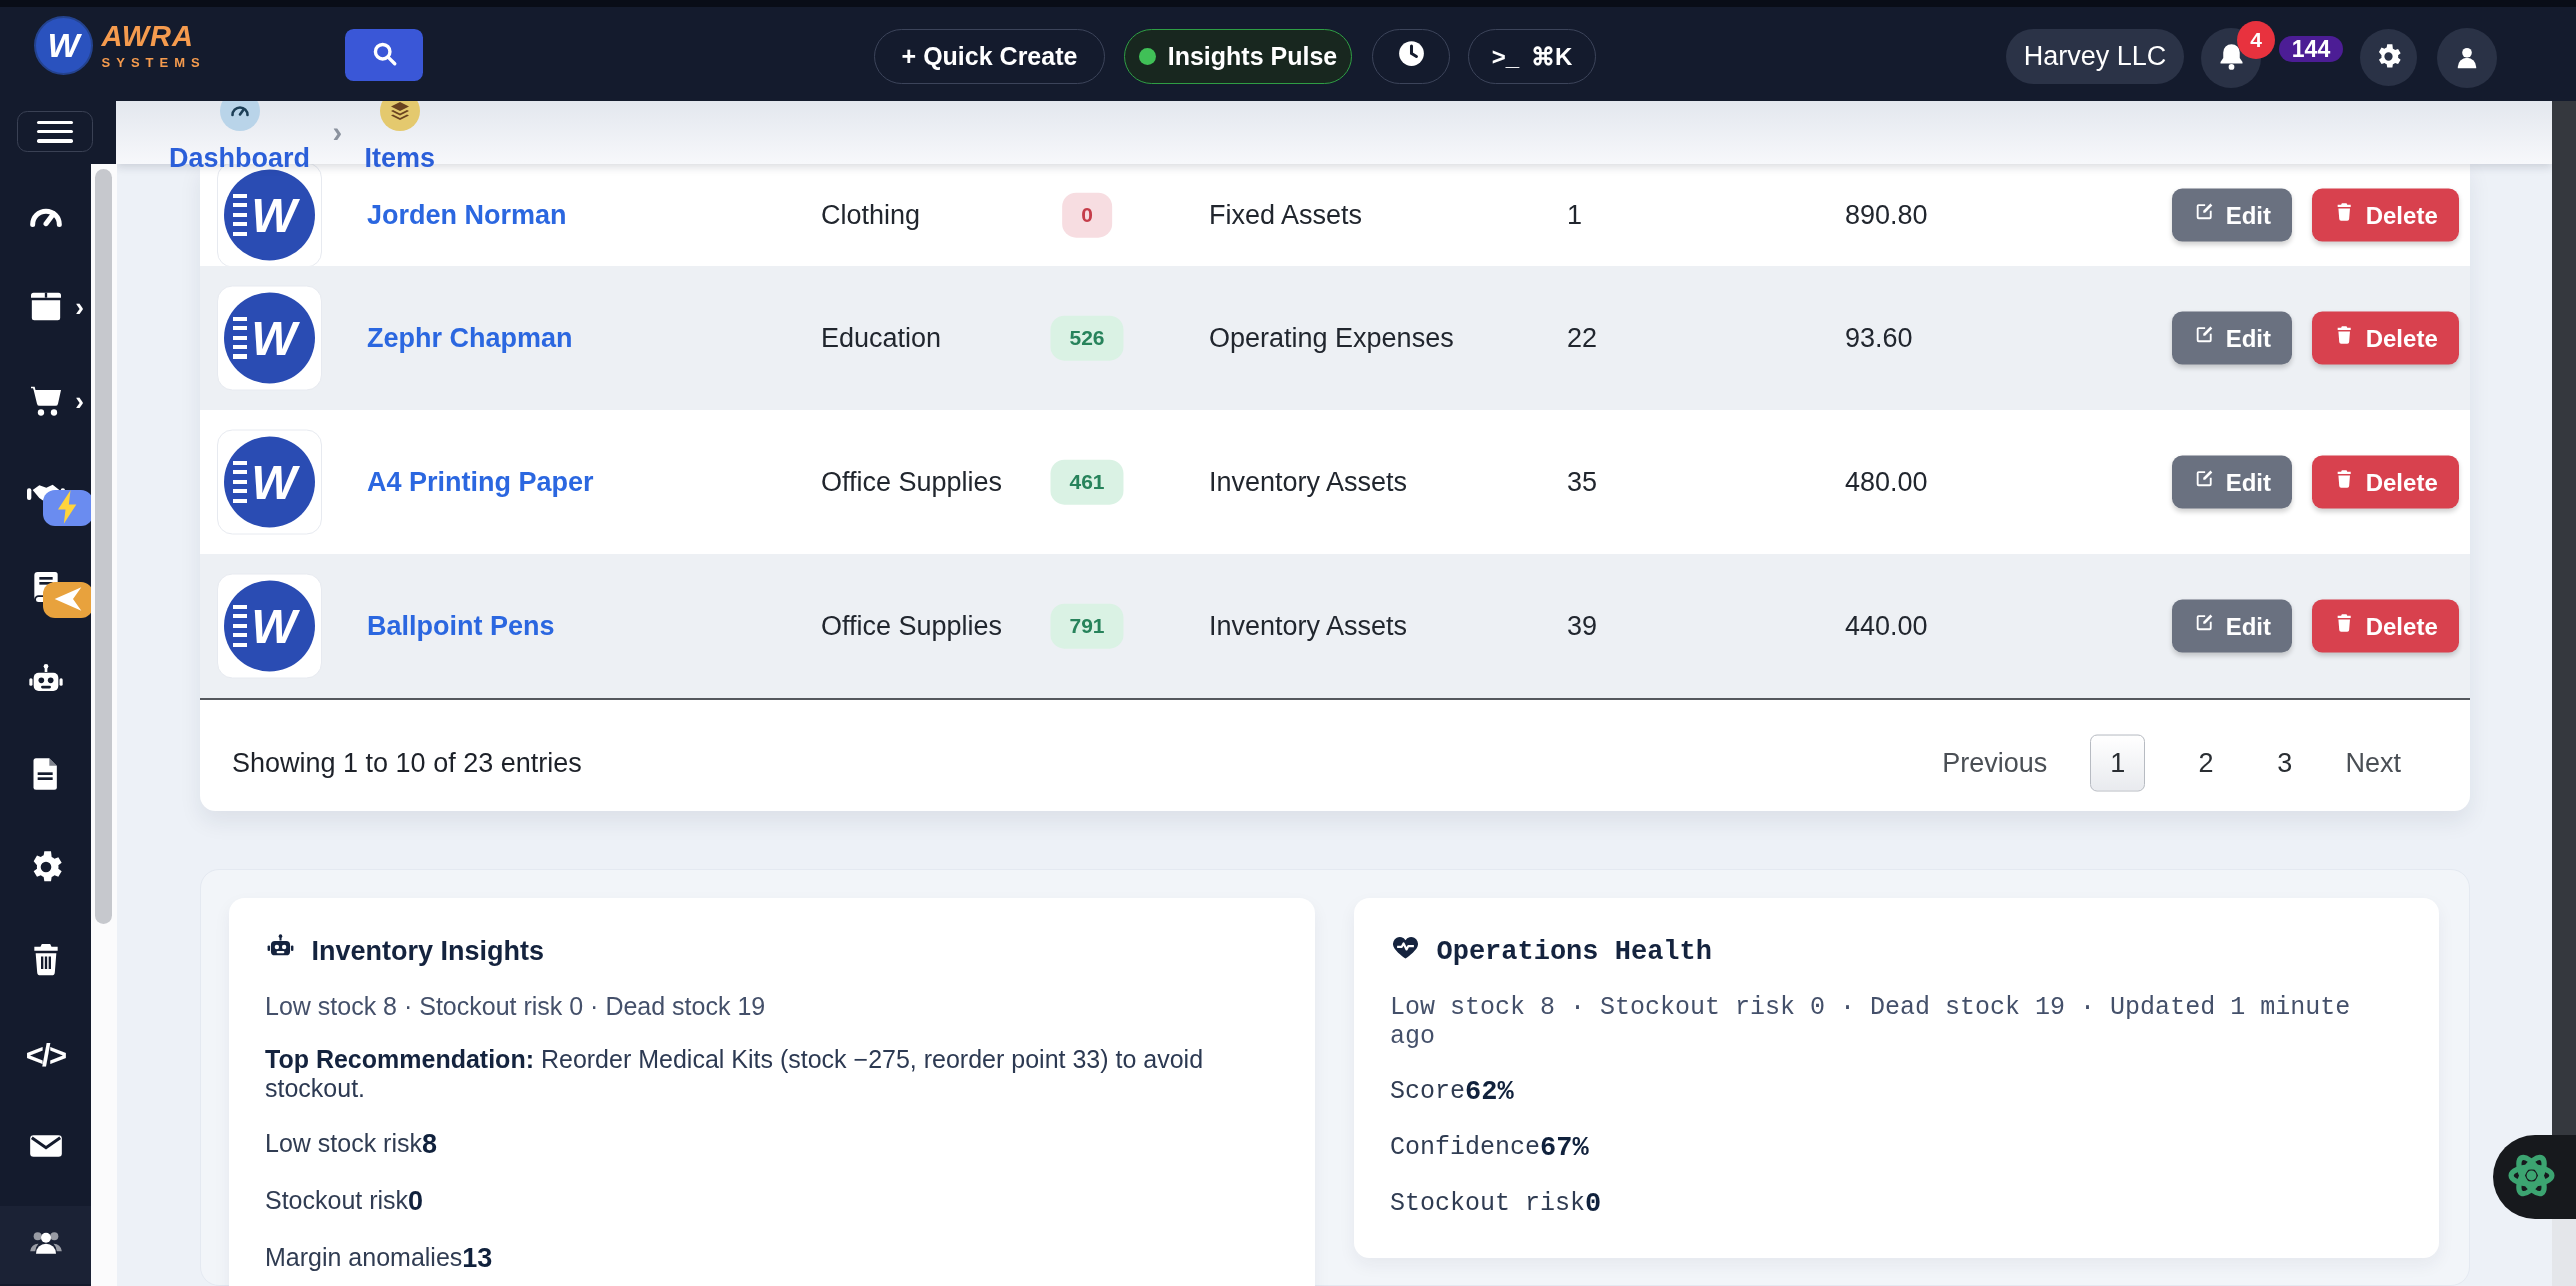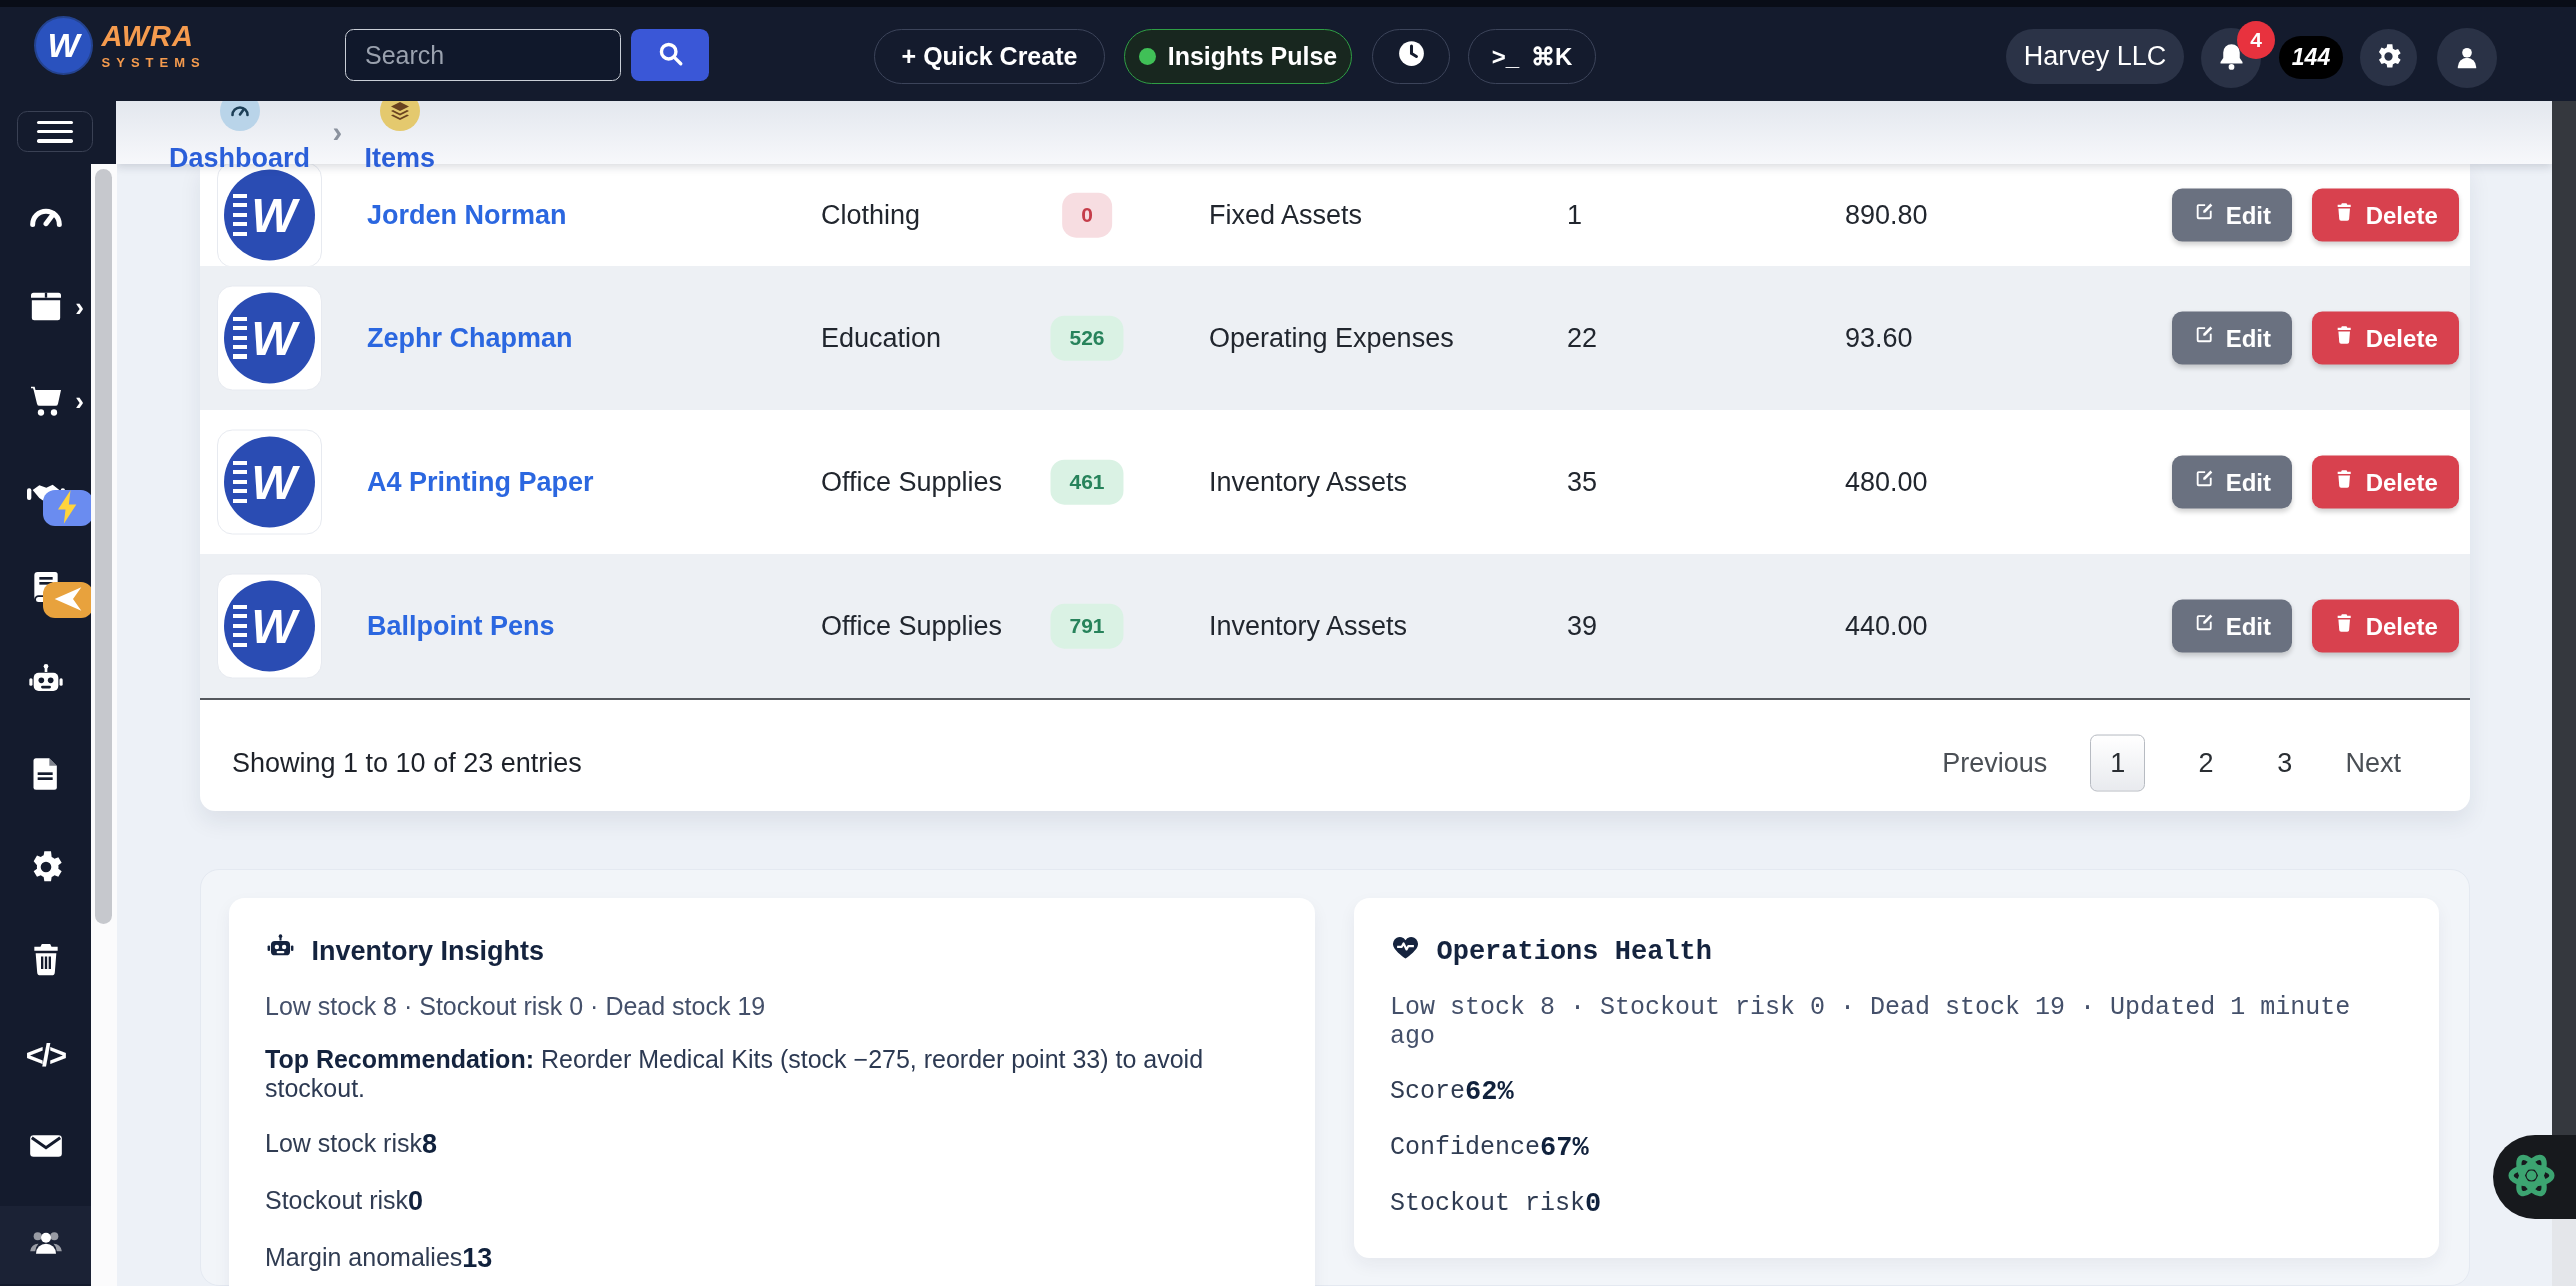--- a/index.html
+++ b/index.html
@@ -31,22 +31,22 @@
   .pulse-dot { width:17px; height:17px; border-radius:50%; background:#40c057; }
   .pill-clock { left:1372px; width:78px; }
   .pill-k { left:1468px; width:128px; font-size:24px; }
   .org-pill { position:absolute; left:2006px; top:22.4px; width:178px; height:55px; background:#2b3347;
     border-radius:28px; color:#fff; font-size:27px; display:flex; align-items:center; justify-content:center; cursor:pointer; }
   .icon-btn { position:absolute; top:21px; border-radius:50%; background:#2a3246; border:none;
     display:flex; align-items:center; justify-content:center; cursor:pointer; }
   .btn-bell { left:2201px; width:60px; height:60px; }
   .bell-badge { position:absolute; top:-7px; right:-14px; min-width:38px; height:38px; border-radius:19px;
     background:#e8323e; color:#fff; font-size:21px; font-weight:bold; display:flex; align-items:center; justify-content:center; padding:0 7px; }
-  .count-pill { position:absolute; left:2279px; top:29px; min-width:64px; height:43px; border-radius:21.6px;
-    background:#000000; color:#fff; font-size:23px; font-weight:bold; display:flex; align-items:center; justify-content:center; padding:0 10.3px; cursor:pointer;font-style:italic; }
+  .count-pill { position:absolute; left:2279px; top:29px; min-width:64px; height:26px; border-radius:21.6px;
+    background:#4c1d95; color:#fff; font-size:23px; font-weight:bold; display:flex; align-items:center; justify-content:center; padding:0 10.3px; cursor:pointer; }
   .btn-gear { left:2360px; width:57px; height:57px; top:22.4px; }
   .btn-avatar { left:2437px; width:60px; height:60px; }
 
   
   .breadcrumb-bar { position:absolute; top:101px; left:116px; right:24px; height:63px;
     background:linear-gradient(#e3e7ee,#f7f8fb); box-shadow:0 3.4px 8.6px rgba(23,32,53,.16); z-index:20;
     display:flex; align-items:center; gap:22.4px; padding-left:53px; }
   .crumb { display:flex; align-items:center; gap:12px; cursor:pointer;flex-direction:column; }
   .crumb-icon { width:40px; height:40px; border-radius:50%; display:flex; align-items:center; justify-content:center; }
   .crumb-icon.blue { background:#b9d4e9; }
@@ -146,21 +146,20 @@
   <header class="topbar">
     <div class="logo">
       <div class="logo-circle">W</div>
       <div class="logo-text">
         <span class="logo-brand">AWRA</span>
         <span class="logo-sub">SYSTEMS</span>
       </div>
     </div>
 
     <div class="search-wrap">
-      <input class="search-input" type="text" placeholder="Search" style="">
       <button class="search-btn">
         <span>
           <svg width="29" height="29" viewBox="0 0 24 24" fill="none" stroke="#fff" stroke-width="2.8" stroke-linecap="round">
             <circle cx="10.5" cy="10.5" r="6"></circle>
               <line x1="15.2" y1="15.2" x2="20.5" y2="20.5"></line>
           </svg>
         </span>
       </button>
     </div>
 

